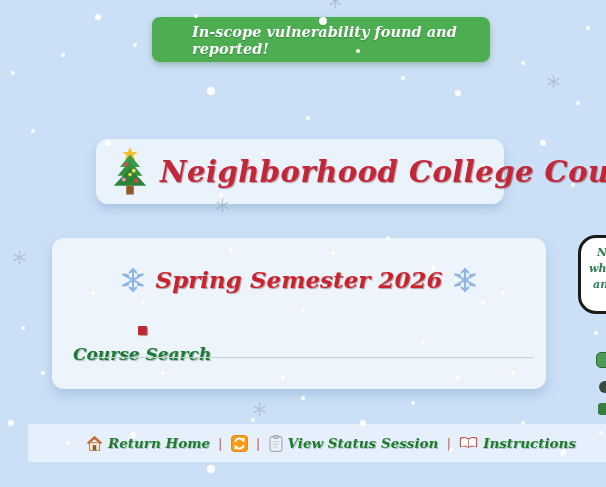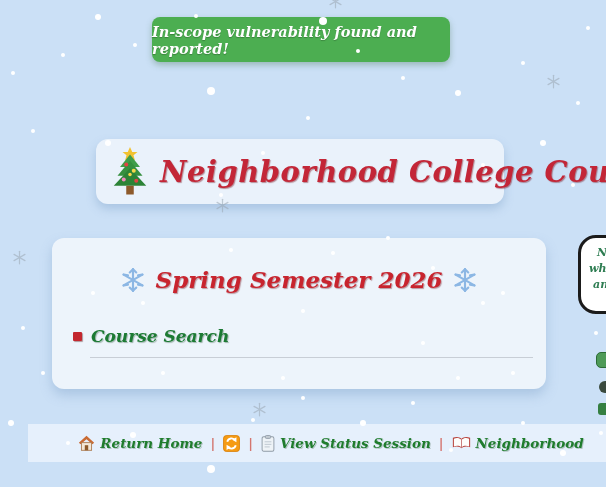--- a/index.html
+++ b/index.html
@@ -8,21 +8,21 @@
     background:#cbe0f6;
     font-family:"DejaVu Serif","Liberation Serif",serif;
   }
   .abs{position:absolute;}
 
   
   .banner{
     left:152px;top:17px;width:298px;height:45px;
     background:#4cae51;border-radius:8px;
     box-shadow:0 3px 6px rgba(60,110,70,.35);
-    display:flex;align-items:center;justify-content:center;
+    display:flex;align-items:center;justify-content:center;padding-left:40px;
   }
   .banner span{
     color:#ffffff;font-style:italic;font-weight:bold;font-size:14.5px;
     text-shadow:0 1px 1px rgba(0,0,0,.25);
   }
 
   
   .title-card{
     left:96px;top:139px;width:408px;height:65px;
     background:#eaf2fb;border-radius:12px;
@@ -46,21 +46,21 @@
   .semester{
     position:absolute;left:0;top:28px;width:100%;
     display:flex;align-items:center;justify-content:center;gap:10px;
   }
   .semester .sem-text{
     color:#c8242e;font-style:italic;font-weight:bold;font-size:23px;
     text-shadow:1px 1px 1px rgba(110,15,25,.4);white-space:nowrap;
   }
   .section-row{
     position:absolute;left:21px;top:88px;
-    display:flex;align-items:center;gap:9px;
+    display:flex;align-items:center;gap:9px;flex-direction:column;
   }
   .bullet{
     width:9px;height:9px;background:#c3272f;border-radius:1px;
     box-shadow:1px 1px 1px rgba(80,10,10,.4);
   }
   .section-label{
     color:#1c7a33;font-style:italic;font-weight:bold;font-size:17px;
     text-shadow:1px 1px 1px rgba(10,60,25,.35);
   }
   .rule{
@@ -270,21 +270,21 @@
       </span>
       <span>View Status Session</span>
     </div>
     <span class="sep">|</span>
     <div class="flink">
       <span class="icon">
         <svg width="19" height="14" viewBox="0 0 22 16">
             <use href="#sym-book"></use>
           </svg>
       </span>
-      <span>Neighborhood</span>
+      <span>Instructions</span>
     </div>
   </div>
 </div>
 
 <div class="abs snow-layer">
   <div class="snow"></div>
   <span class="grayflake" style="left:546px;top:74px">
     <svg width="15" height="15" viewBox="0 0 24 24">
         <use href="#sym-grayflake"></use>
       </svg>

